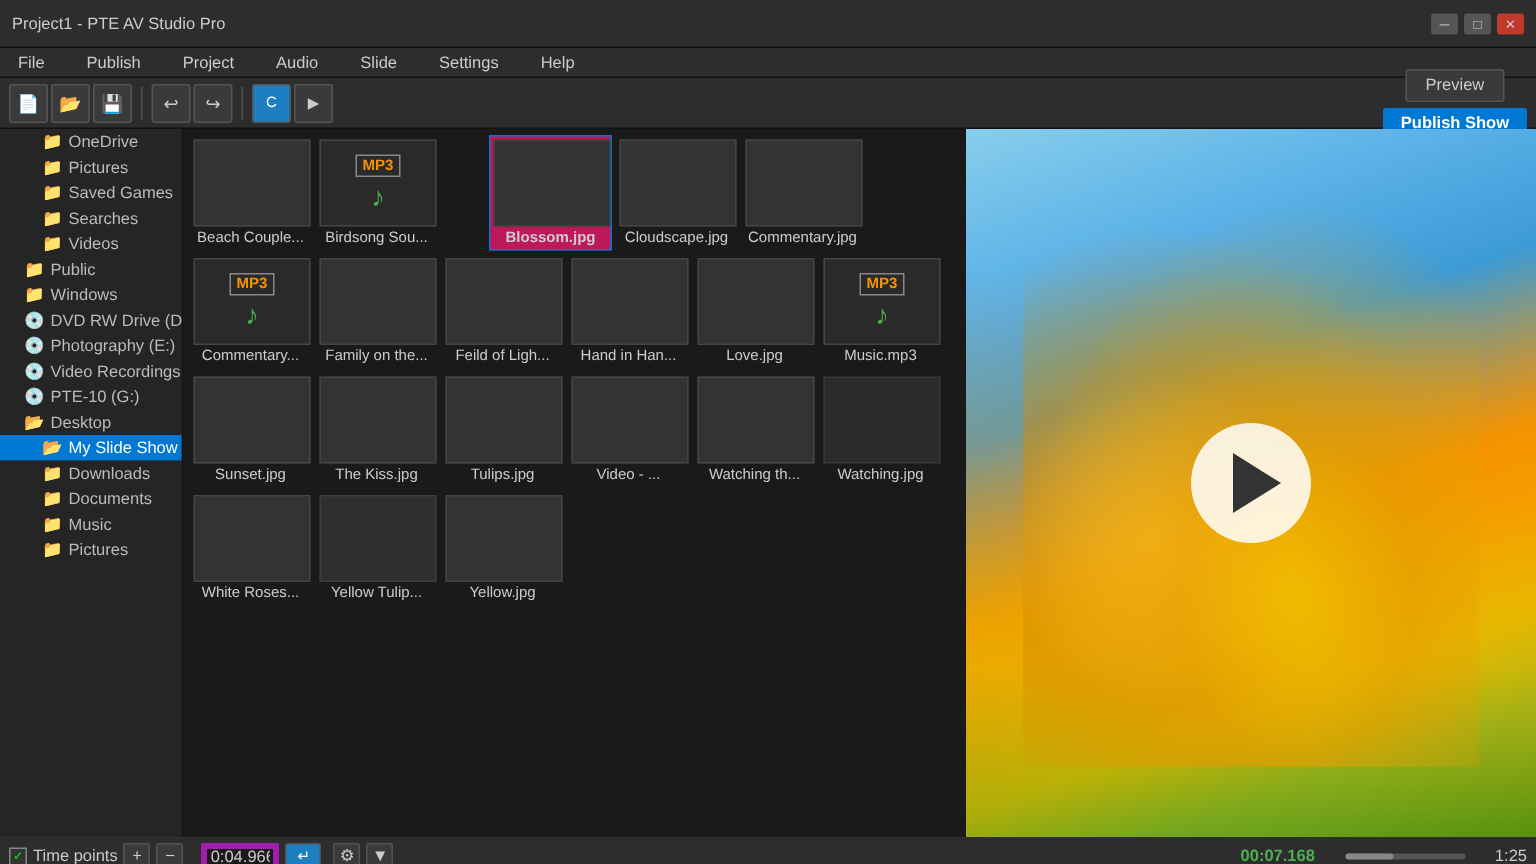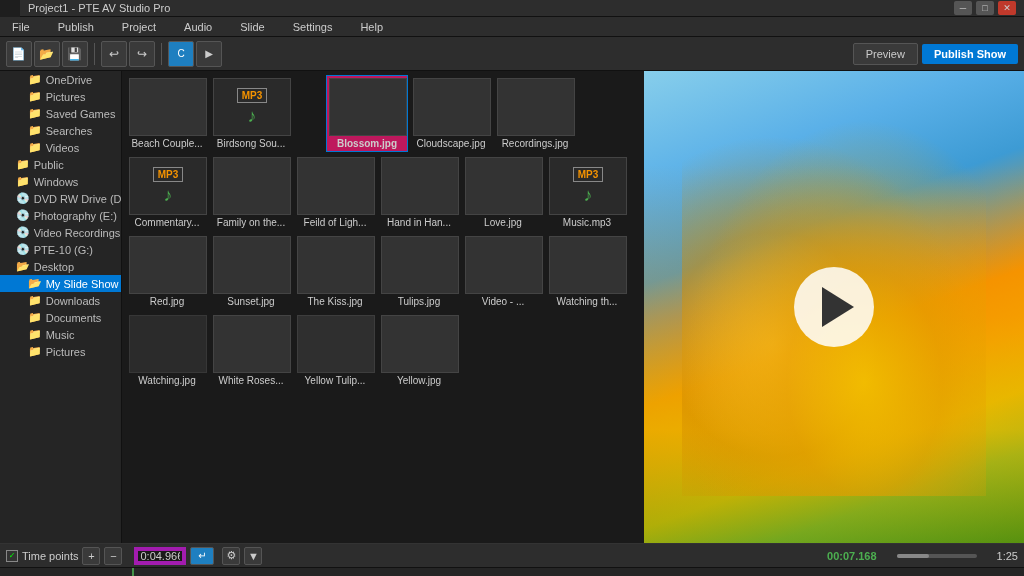--- a/index.html
+++ b/index.html
@@ -1,32 +1,32 @@
 <!DOCTYPE html>
 <html><head>
   <meta charset="utf-8">
   <style>
     * { box-sizing: border-box; margin: 0; padding: 0; }
     body { width: 1024px; height: 576px; overflow: hidden; background: #1e1e1e; font-family: 'Segoe UI', Arial, sans-serif; font-size: 11px; color: #ccc; }
 
     
-    #titlebar { height: 17px; background: #2d2d2d; display: flex; align-items: center; padding: 0 8px; border-bottom: 1px solid #111; margin-left: 20px; }
+    #titlebar { height: 32px; background: #2d2d2d; display: flex; align-items: center; padding: 0 8px; border-bottom: 1px solid #111; }
     #titlebar .win-controls { margin-left: auto; display: flex; gap: 4px; }
     #titlebar .win-btn { width: 18px; height: 14px; background: #555; border-radius: 2px; display: flex; align-items: center; justify-content: center; font-size: 9px; cursor: pointer; color: #ccc; }
     #titlebar .win-btn.close { background: #c0392b; }
 
     
     #menubar { height: 20px; background: #2d2d2d; display: flex; align-items: center; padding: 0 4px; gap: 12px; border-bottom: 1px solid #111; }
     .menu-item { padding: 2px 8px; cursor: pointer; font-size: 11px; color: #ccc; }
 
     
     #toolbar { height: 34px; background: #2d2d2d; display: flex; align-items: center; padding: 0 6px; gap: 2px; border-bottom: 1px solid #111; }
     .tb-btn { width: 26px; height: 26px; background: #3a3a3a; border: 1px solid #555; border-radius: 2px; display: flex; align-items: center; justify-content: center; cursor: pointer; font-size: 12px; color: #ccc; }
     .tb-sep { width: 1px; height: 22px; background: #555; margin: 0 4px; }
-    .tb-right { margin-left: auto; display: flex; gap: 4px; align-items: center; }
+    .tb-right { margin-left: auto; display: flex; gap: 4px; align-items: center; flex-direction: column; }
     .preview-btn { padding: 4px 12px; background: #3a3a3a; border: 1px solid #555; color: #ccc; cursor: pointer; font-size: 11px; border-radius: 2px; }
     .publish-btn { padding: 4px 12px; background: #0078d4; border: none; color: #fff; cursor: pointer; font-size: 11px; border-radius: 2px; font-weight: bold; }
 
     
     #main { display: flex; height: calc(576px - 22px - 20px - 34px - 28px); }
 
     
     #filebrowser { width: 122px; background: #252525; border-right: 1px solid #111; overflow-y: auto; flex-shrink: 0; }
     .fb-item { padding: 2px 4px 2px 16px; cursor: pointer; display: flex; align-items: center; gap: 4px; white-space: nowrap; font-size: 11px; color: #bbb; }
     .fb-item.selected { background: #0078d4; color: #fff; }
@@ -226,21 +226,21 @@
     <div class="file-thumb selected">
       <div class="thumb-img th-pink"></div>
       <div class="thumb-label" style="font-weight:bold;">Blossom.jpg</div>
     </div>
     <div class="file-thumb">
       <div class="thumb-img th-cloud"></div>
       <div class="thumb-label">Cloudscape.jpg</div>
     </div>
     <div class="file-thumb">
       <div class="thumb-img th-colorful"></div>
-      <div class="thumb-label">Recordings.jpg</div>
+      <div class="thumb-label">Commentary.jpg</div>
     </div>
 
     <div class="file-thumb">
       <div class="thumb-img" style="background:#2a2a2a; display:flex; flex-direction:column; align-items:center; justify-content:center;">
         <div style="color:#f59300; font-size:10px; font-weight:bold; border:1px solid #888; padding:1px 4px; margin-bottom:3px;">MP3</div>
         <div style="font-size:18px; color:#4CAF50;">♪</div>
       </div>
       <div class="thumb-label">Commentary...</div>
     </div>
     <div class="file-thumb">
@@ -260,24 +260,20 @@
       <div class="thumb-label">Love.jpg</div>
     </div>
     <div class="file-thumb">
       <div class="thumb-img" style="background:#2a2a2a; display:flex; flex-direction:column; align-items:center; justify-content:center;">
         <div style="color:#f59300; font-size:10px; font-weight:bold; border:1px solid #888; padding:1px 4px; margin-bottom:3px;">MP3</div>
         <div style="font-size:18px; color:#4CAF50;">♪</div>
       </div>
       <div class="thumb-label">Music.mp3</div>
     </div>
 
-    <div class="file-thumb">
-      <div class="thumb-img th-red"></div>
-      <div class="thumb-label">Red.jpg</div>
-    </div>
     <div class="file-thumb">
       <div class="thumb-img th-sunset"></div>
       <div class="thumb-label">Sunset.jpg</div>
     </div>
     <div class="file-thumb">
       <div class="thumb-img th-kiss"></div>
       <div class="thumb-label">The Kiss.jpg</div>
     </div>
     <div class="file-thumb">
       <div class="thumb-img th-tulip"></div>

